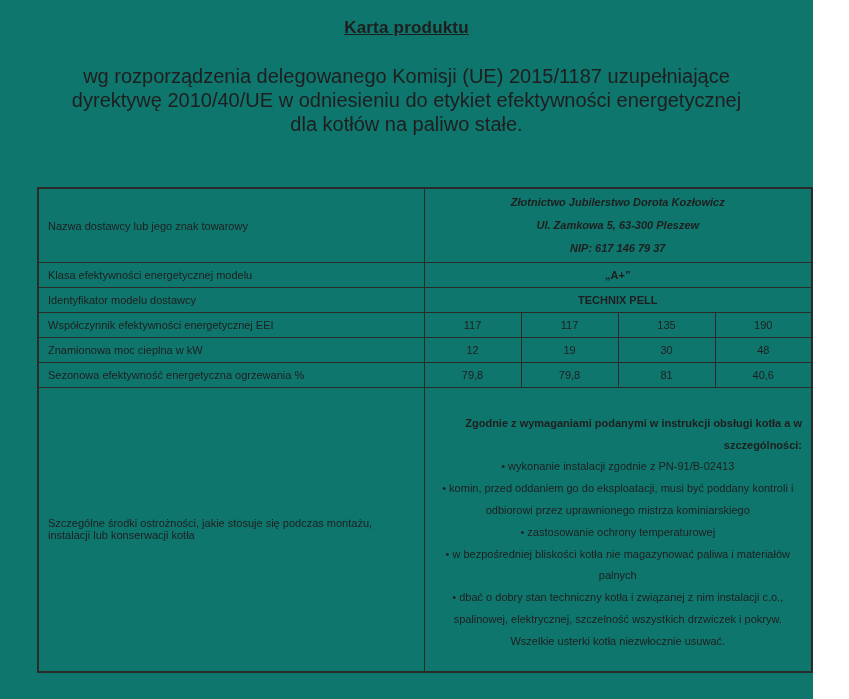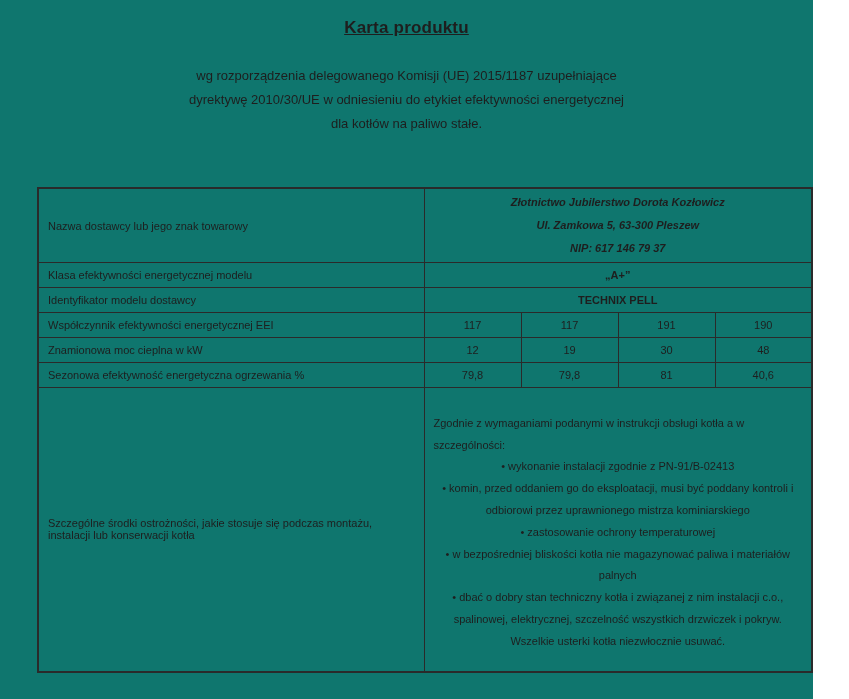--- a/index.html
+++ b/index.html
@@ -19,21 +19,21 @@
     text-align: center;
     font-size: 17px;
     font-weight: bold;
     text-decoration: underline;
     letter-spacing: 0.2px;
   }
   .doc-subtitle {
     position: absolute;
     top: 64px; left: 40px; right: 40px;
     text-align: center;
-    font-size: 13px;
+    font-size: 20px;
     line-height: 24px;
   }
   .table-wrap {
     position: absolute;
     top: 187px; left: 37px;
   }
   table.product-table {
     border-collapse: collapse;
     table-layout: fixed;
     width: 774px;
@@ -72,38 +72,38 @@
     font-size: 16px;
   }
   tr.r-short td { height: 25px; }
   tr.r-supplier td { height: 70px; }
   tr.r-precautions td { height: 284px; }
   .prec-cell {
     font-size: 16px;
     line-height: 21.8px;
   }
   .prec-heading {
-    font-weight: normal;
-    text-align: left;
+    font-weight: bold;
+    text-align: right;
     margin-top: 7px;
   }
   .prec-bullet, .prec-footer {
     text-align: center;
   }
 </style>
 </head>
 <body>
 
 <div class="page">
 
   <div class="doc-title">Karta produktu</div>
 
   <div class="doc-subtitle">
     <div>wg rozporządzenia delegowanego Komisji (UE) 2015/1187 uzupełniające</div>
-    <div>dyrektywę 2010/30/UE w odniesieniu do etykiet efektywności energetycznej</div>
+    <div>dyrektywę 2010/40/UE w odniesieniu do etykiet efektywności energetycznej</div>
     <div>dla kotłów na paliwo stałe.</div>
   </div>
 
   <div class="table-wrap">
     <table class="product-table">
       <colgroup>
         <col style="width:386px">
         <col style="width:97px">
         <col style="width:97px">
         <col style="width:97px">
@@ -127,21 +127,21 @@
 
         <tr class="r-short">
           <td class="lbl">Identyfikator modelu dostawcy</td>
           <td class="model" colspan="4">TECHNIX PELL</td>
         </tr>
 
         <tr class="r-short">
           <td class="lbl">Współczynnik efektywności energetycznej EEI</td>
           <td class="num">117</td>
           <td class="num">117</td>
-          <td class="num">191</td>
+          <td class="num">135</td>
           <td class="num">190</td>
         </tr>
 
         <tr class="r-short">
           <td class="lbl">Znamionowa moc cieplna w kW</td>
           <td class="num">12</td>
           <td class="num">19</td>
           <td class="num">30</td>
           <td class="num">48</td>
         </tr>

